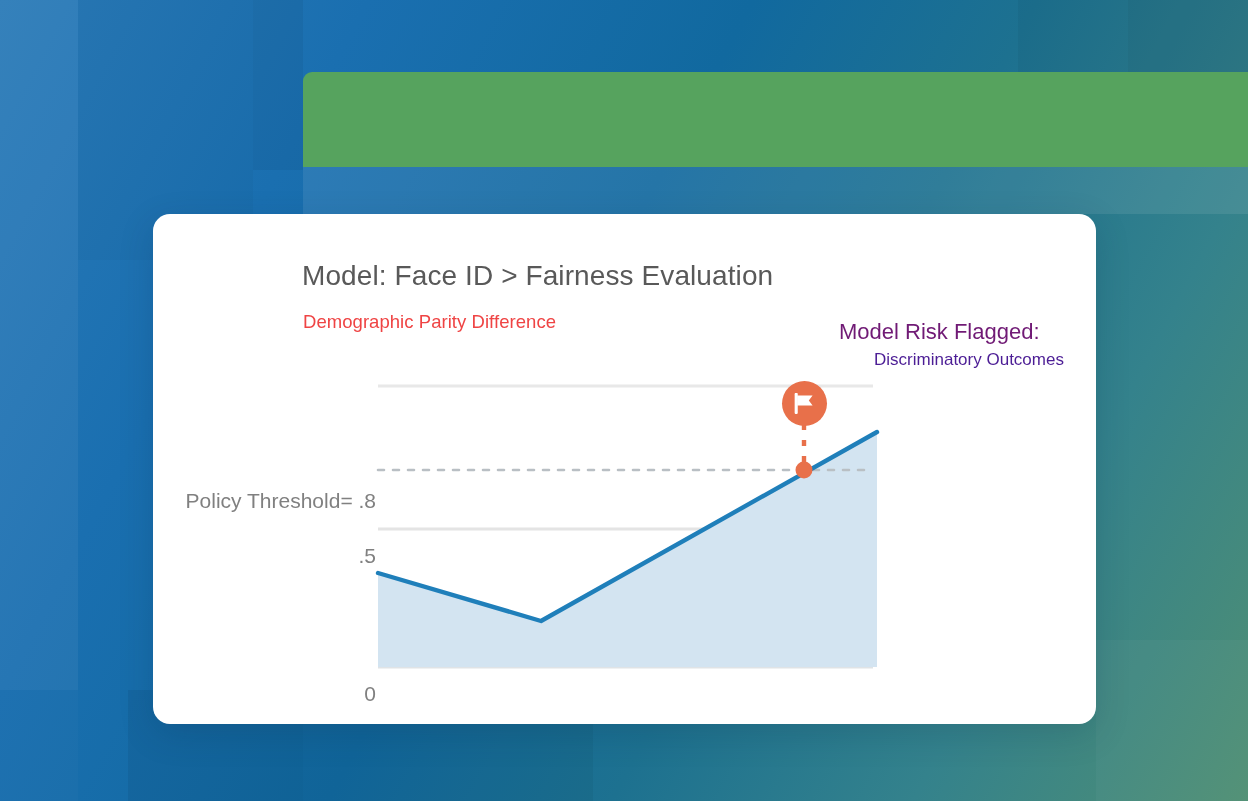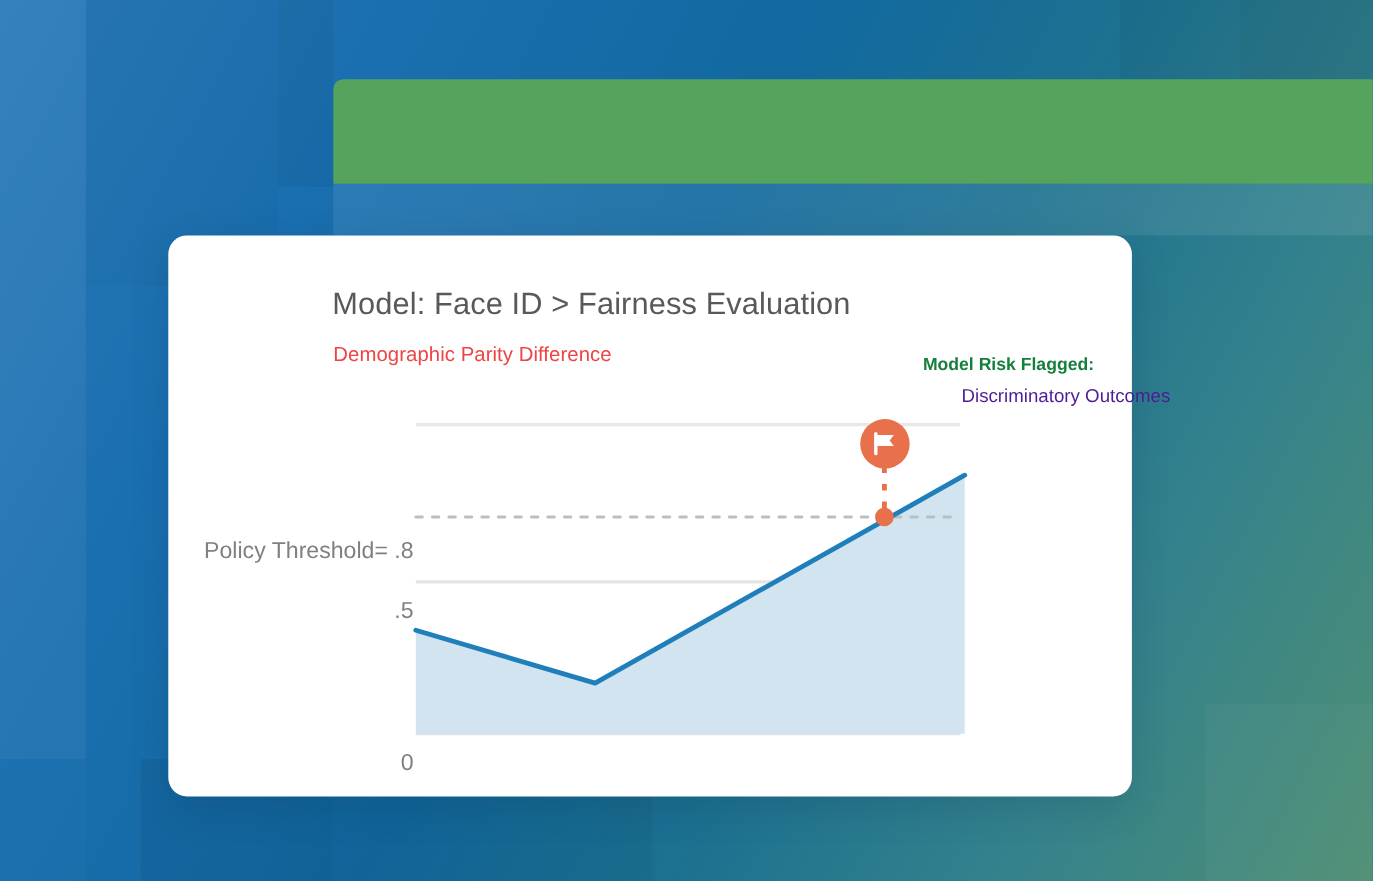--- a/index.html
+++ b/index.html
@@ -35,21 +35,21 @@
     position:absolute; top:108px;
     width:22px; height:22px; border-radius:50%;
     background:#ffffff;
   }
   #win-dot-1 { left:331px; }
   #win-dot-2 { left:366px; }
 
   
   #report-card {
     position:absolute; left:153px; top:214px;
-    width:876px; height:510px;
+    width:943px; height:510px;
     background:#ffffff;
     border-radius:17px;
     z-index:3;
     box-shadow:0 10px 34px rgba(10,40,70,.17);
   }
 
   #page-title {
     position:absolute; left:149px; top:46px;
     font-size:28px; font-weight:400; color:#595959;
     letter-spacing:.1px; white-space:nowrap;
@@ -77,21 +77,21 @@
     position:absolute; left:629px; top:167px;
     width:45px; height:45px; border-radius:50%;
     background:#e8704a;
     display:flex; align-items:center; justify-content:center;
   }
   #annotation-text {
     position:absolute; left:686px; top:104px;
     width:260px; line-height:28px;
   }
   #annotation-title {
-    display:block; font-size:16px; font-weight:700; color:#15803d;
+    display:block; font-size:22px; font-weight:400; color:#701a75;
     white-space:nowrap;
   }
   #annotation-subtitle {
     display:block; font-size:17px; font-weight:400; color:#4c1d95;
     white-space:nowrap;
     text-align:center;
   }
 </style>
 </head>
 <body>

